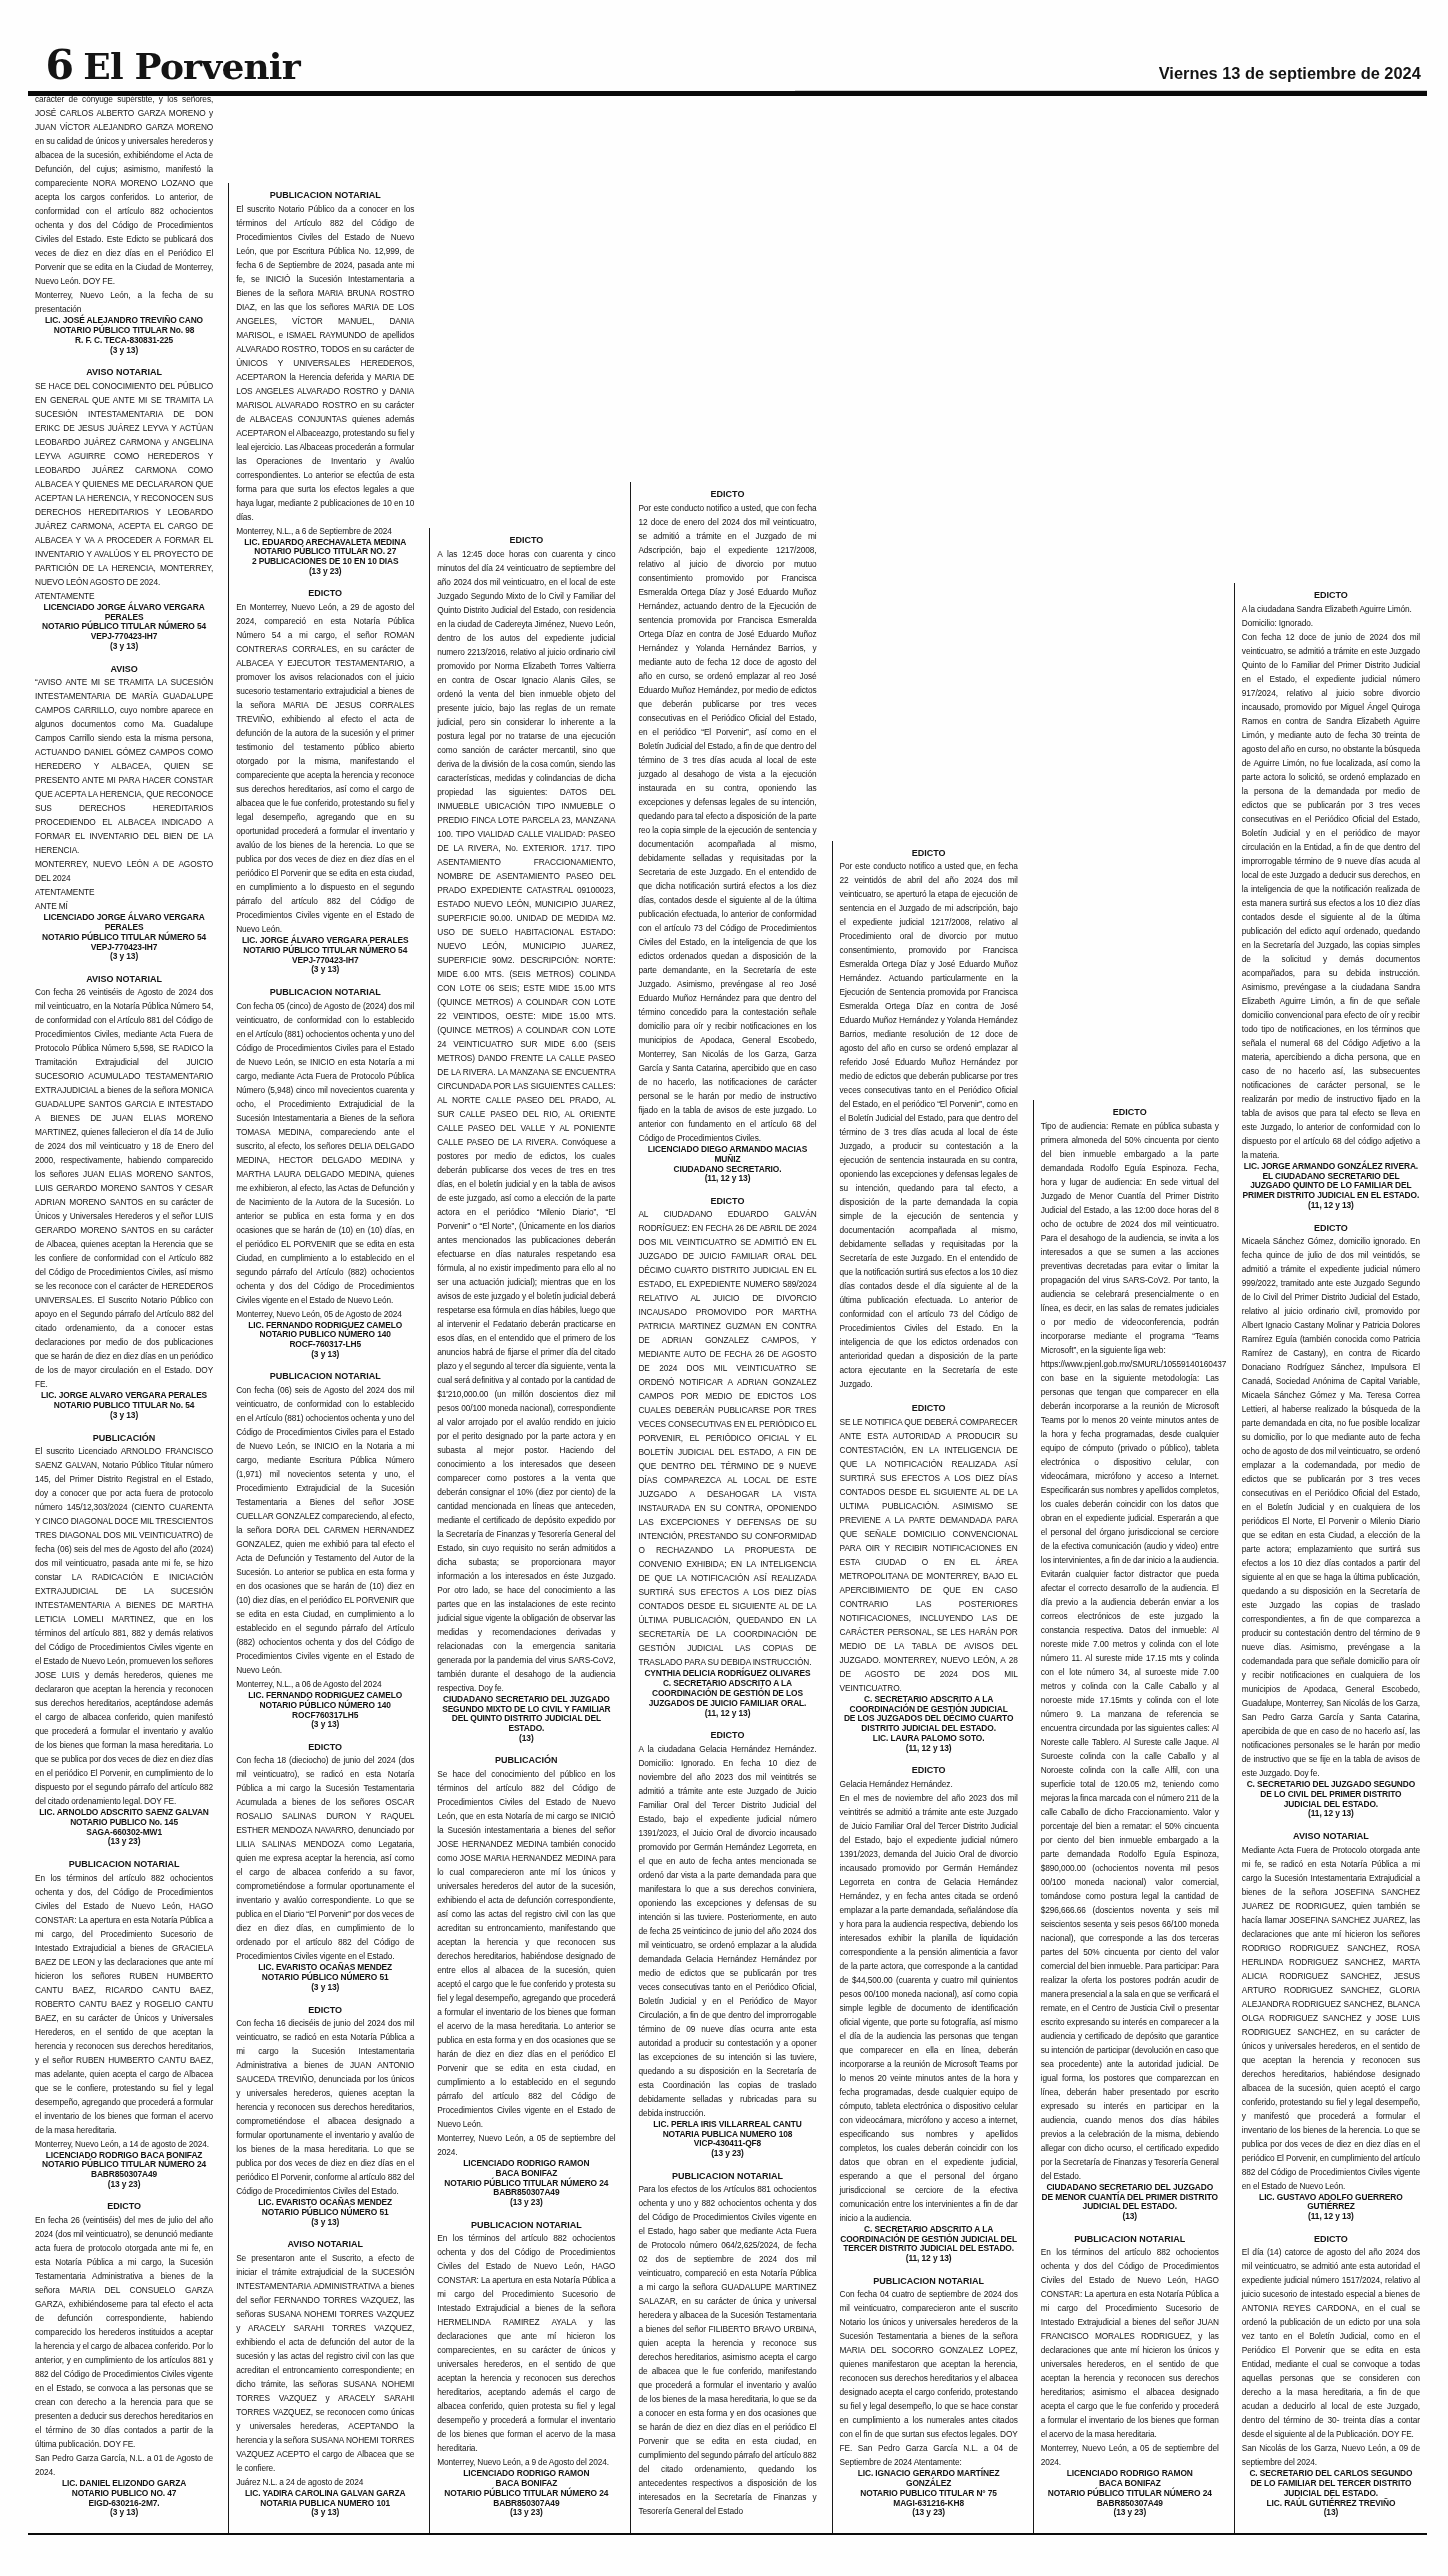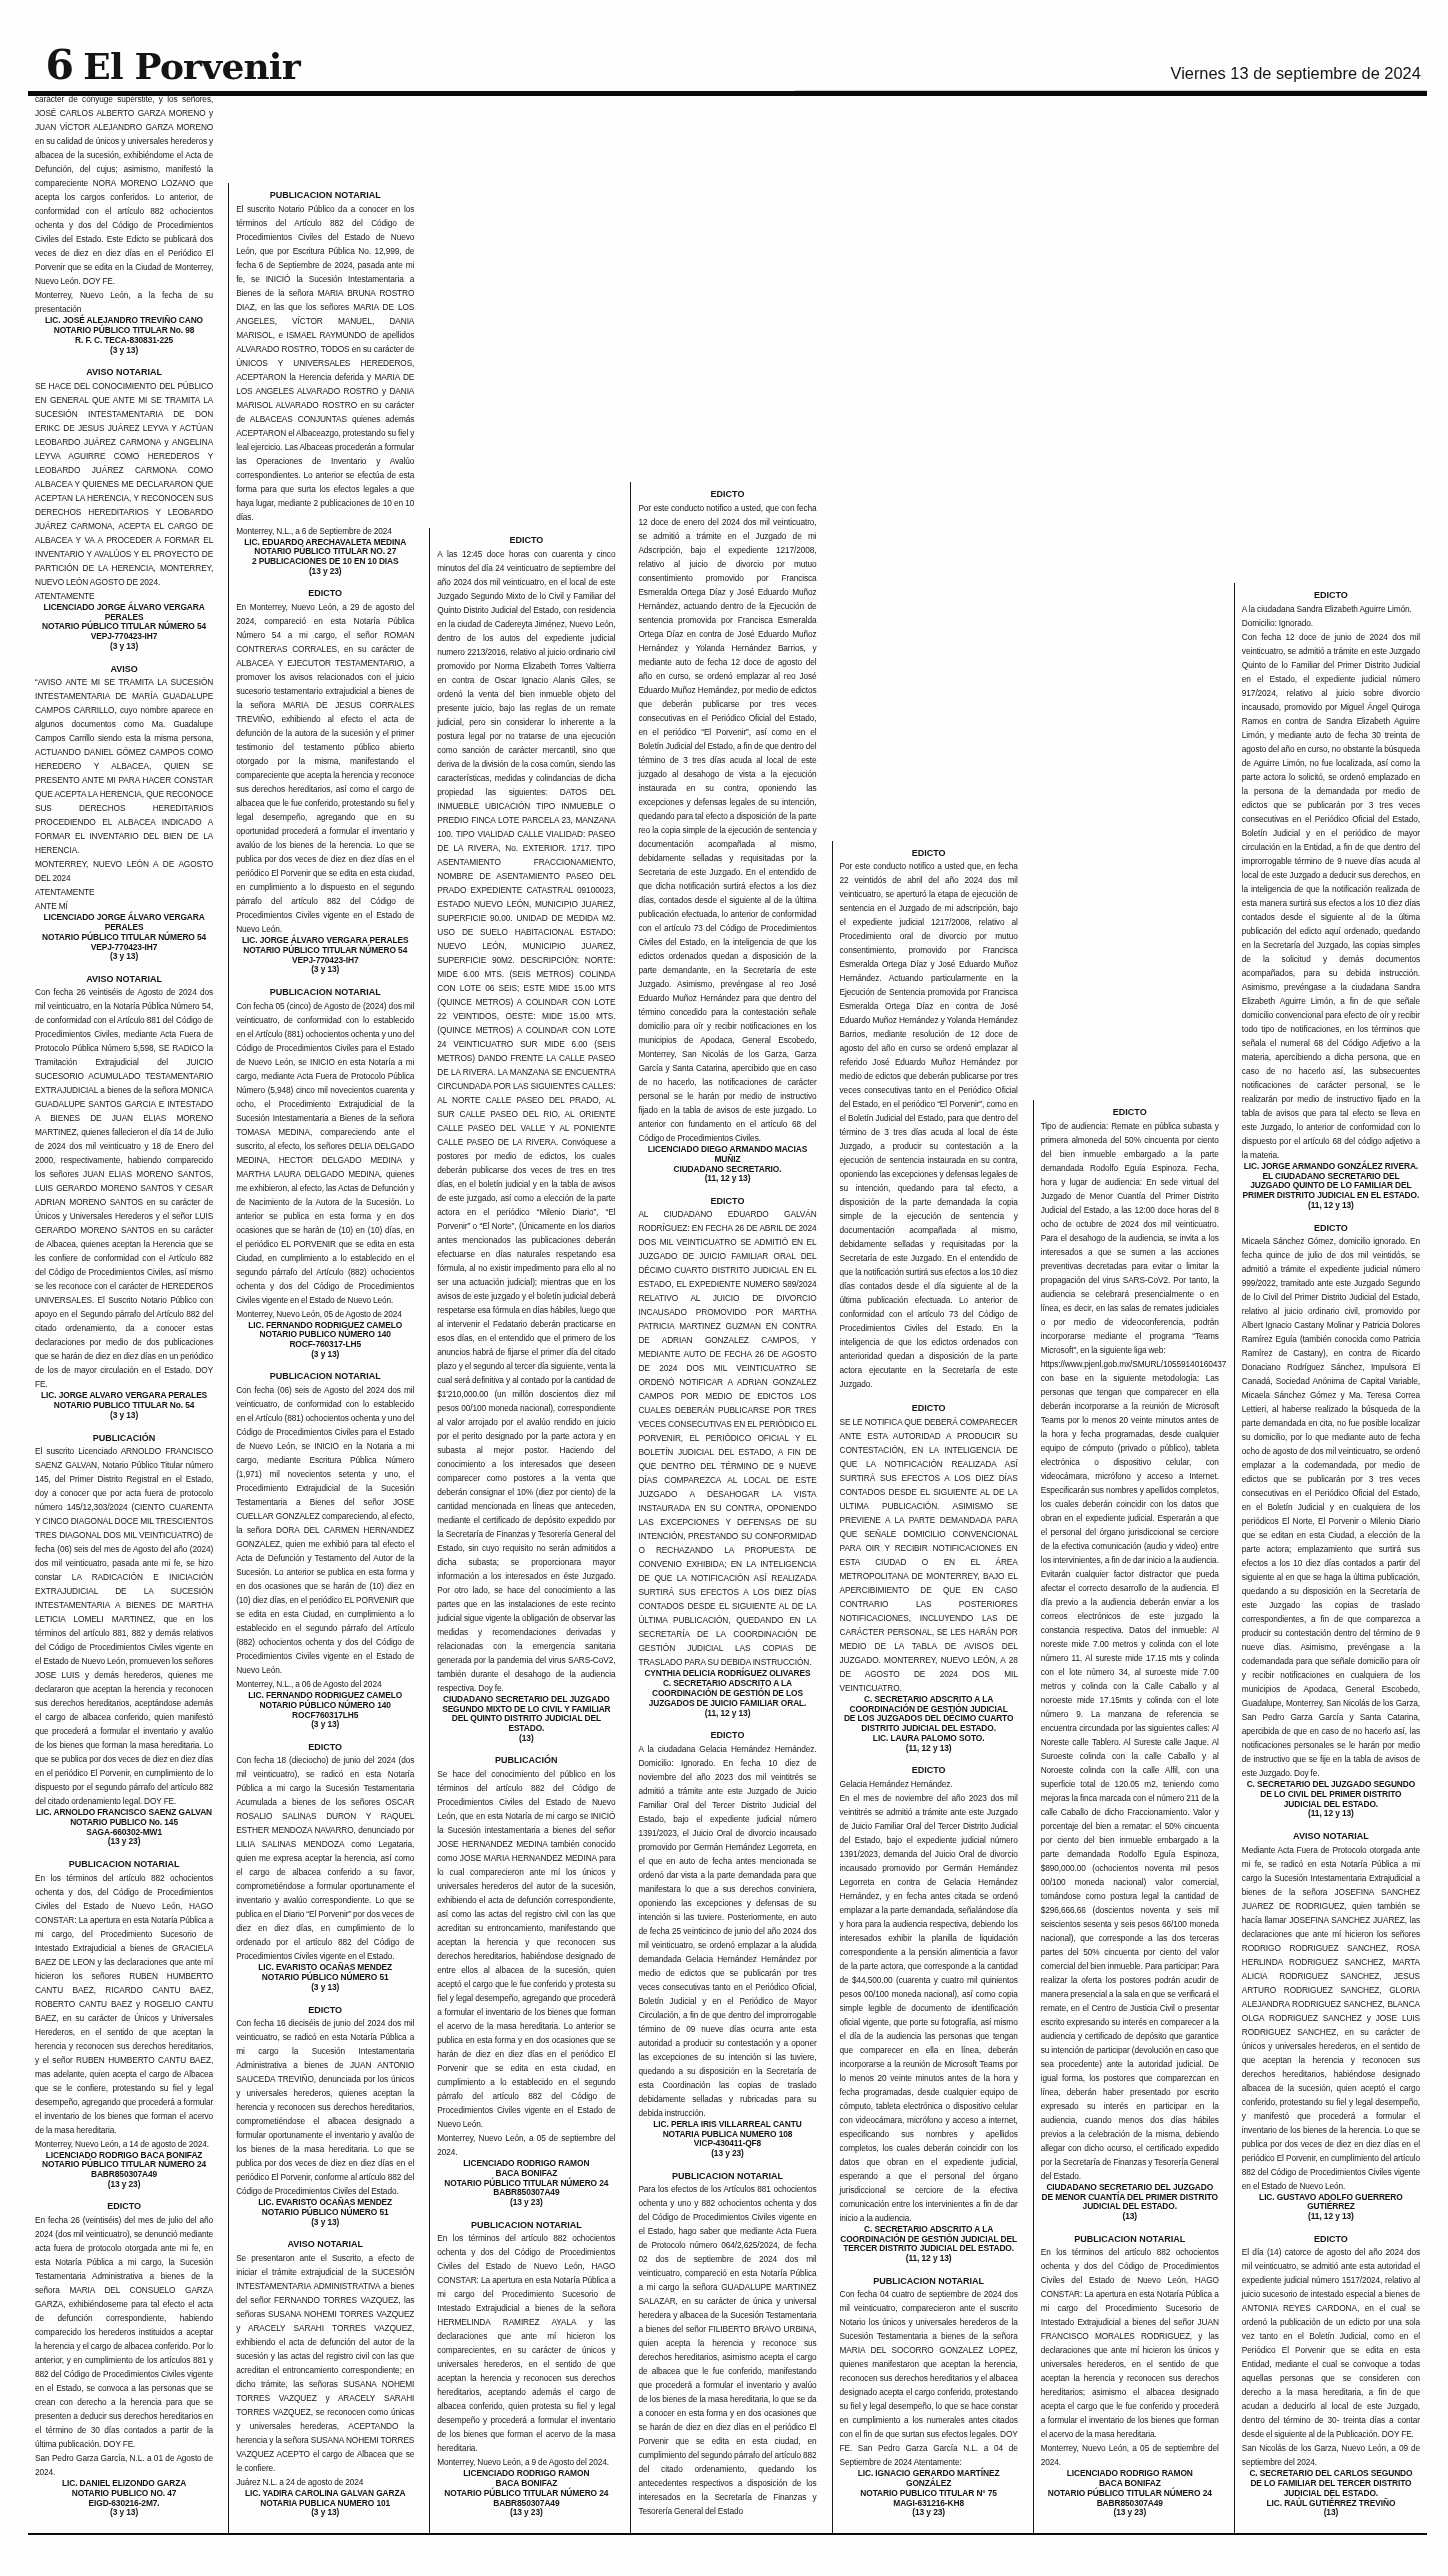--- a/index.html
+++ b/index.html
@@ -2,21 +2,21 @@
 <html style="font-size:12.5px"><head>
 <meta charset="utf-8">
 <style>
   html,body{margin:0;padding:0;background:#e8e8e4;}
   .page{position:relative;width:1449px;height:2576px;background:#fefefe;margin:0 auto;
         font-family:"Liberation Sans",sans-serif;color:#141414;overflow:hidden;}
   .hdr{position:absolute;left:22px;right:22px;top:0;height:91px;}
   .masthead{position:absolute;left:23.4px;bottom:1.6px;display:flex;align-items:baseline;gap:11px;}
   .pageno{font-family:"DejaVu Serif",serif;font-weight:bold;font-size:41px;letter-spacing:-1.6px;}
   .brand{font-family:"DejaVu Serif",serif;font-weight:bold;font-size:36px;letter-spacing:-0.8px;}
-  .dateline{position:absolute;right:6.2px;bottom:7.8px;font-size:16.4px;font-weight:normal;}
+  .dateline{position:absolute;right:6.2px;bottom:7.8px;font-size:16.4px;font-weight:bold;}
   .daterule{position:absolute;right:0;left:55%;bottom:0;border-bottom:1.6px solid #cfcfcf;}
   .columns{position:absolute;left:28px;right:22px;top:91px;height:2437px;
            border-top:5.5px solid #0a0a0a;border-bottom:2.3px solid #0a0a0a;
            display:flex;align-items:flex-end;overflow:hidden;background:#fefefe;gap:8px;}
   .col{flex:1 1 0;min-width:0;padding:6.2px 7px 3.1px 7px;overflow:hidden;}
   .col + .col{border-left:0.8px solid #1a1a1a;}
   .notice{margin:0 0 11.7px 0;}
   .nh{font-weight:bold;text-align:center;font-size:9px;line-height:10px;margin:0.8px 0 1.6px 0;}
   .nb{font-size:8.3px;line-height:14px;text-align:justify;white-space:pre-line;
       letter-spacing:-0.1px;word-spacing:-0.2px;}
@@ -69,21 +69,21 @@
         <div class="notice">
           <div class="nh">AVISO NOTARIAL</div>
           <div class="nb">Con fecha 26 veintiséis de Agosto de 2024 dos mil veinticuatro, en la Notaría Pública Número 54, de conformidad con el Artículo 881 del Código de Procedimientos Civiles, mediante Acta Fuera de Protocolo Pública Número 5,598, SE RADICO la Tramitación Extrajudicial del JUICIO SUCESORIO ACUMULADO TESTAMENTARIO EXTRAJUDICIAL a bienes de la señora MONICA GUADALUPE SANTOS GARCIA E INTESTADO A BIENES DE JUAN ELIAS MORENO MARTINEZ, quienes fallecieron el día 14 de Julio de 2024 dos mil veinticuatro y 18 de Enero del 2000, respectivamente, habiendo comparecido los señores JUAN ELIAS MORENO SANTOS, LUIS GERARDO MORENO SANTOS Y CESAR ADRIAN MORENO SANTOS en su carácter de Únicos y Universales Herederos y el señor LUIS GERARDO MORENO SANTOS en su carácter de Albacea, quienes aceptan la Herencia que se les confiere de conformidad con el Artículo 882 del Código de Procedimientos Civiles, así mismo se les reconoce con el carácter de HEREDEROS UNIVERSALES. El Suscrito Notario Público con apoyo en el Segundo párrafo del Artículo 882 del citado ordenamiento, da a conocer estas declaraciones por medio de dos publicaciones que se harán de diez en diez días en un periódico de los de mayor circulación en el Estado. DOY FE.</div>
           <div class="ns">LIC. JORGE ALVARO VERGARA PERALES</div>
           <div class="ns">NOTARIO PUBLICO TITULAR No. 54</div>
           <div class="ns">(3 y 13)</div>
         </div>
         <div class="notice">
           <div class="nh">PUBLICACIÓN</div>
           <div class="nb">El suscrito Licenciado ARNOLDO FRANCISCO SAENZ GALVAN, Notario Público Titular número 145, del Primer Distrito Registral en el Estado, doy a conocer que por acta fuera de protocolo número 145/12,303/2024 (CIENTO CUARENTA Y CINCO DIAGONAL DOCE MIL TRESCIENTOS TRES DIAGONAL DOS MIL VEINTICUATRO) de fecha (06) seis del mes de Agosto del año (2024) dos mil veinticuatro, pasada ante mi fe, se hizo constar LA RADICACIÓN E INICIACIÓN EXTRAJUDICIAL DE LA SUCESIÓN INTESTAMENTARIA A BIENES DE MARTHA LETICIA LOMELI MARTINEZ, que en los términos del artículo 881, 882 y demás relativos del Código de Procedimientos Civiles vigente en el Estado de Nuevo León, promueven los señores JOSE LUIS y demás herederos, quienes me declararon que aceptan la herencia y reconocen sus derechos hereditarios, aceptándose además el cargo de albacea conferido, quien manifestó que procederá a formular el inventario y avalúo de los bienes que forman la masa hereditaria. Lo que se publica por dos veces de diez en diez días en el periódico El Porvenir, en cumplimiento de lo dispuesto por el segundo párrafo del artículo 882 del citado ordenamiento legal. DOY FE.</div>
-          <div class="ns">LIC. ARNOLDO FRANCISCO SAENZ GALVAN</div>
+          <div class="ns">LIC. ARNOLDO ADSCRITO SAENZ GALVAN</div>
           <div class="ns">NOTARIO PUBLICO No. 145</div>
           <div class="ns">SAGA-660302-MW1</div>
           <div class="ns">(13 y 23)</div>
         </div>
         <div class="notice">
           <div class="nh">PUBLICACION NOTARIAL</div>
           <div class="nb">En los términos del artículo 882 ochocientos ochenta y dos, del Código de Procedimientos Civiles del Estado de Nuevo León, HAGO CONSTAR: La apertura en esta Notaría Pública a mi cargo, del Procedimiento Sucesorio de Intestado Extrajudicial a bienes de GRACIELA BAEZ DE LEON y las declaraciones que ante mí hicieron los señores RUBEN HUMBERTO CANTU BAEZ, RICARDO CANTU BAEZ, ROBERTO CANTU BAEZ y ROGELIO CANTU BAEZ, en su carácter de Únicos y Universales Herederos, en el sentido de que aceptan la herencia y reconocen sus derechos hereditarios, y el señor RUBEN HUMBERTO CANTU BAEZ, mas adelante, quien acepta el cargo de Albacea que se le confiere, protestando su fiel y legal desempeño, agregando que procederá a formular el inventario de los bienes que forman el acervo de la masa hereditaria.
 Monterrey, Nuevo León, a 14 de agosto de 2024.</div>
           <div class="ns">LICENCIADO RODRIGO BACA BONIFAZ</div>
           <div class="ns">NOTARIO PÚBLICO TITULAR NÚMERO 24</div>

